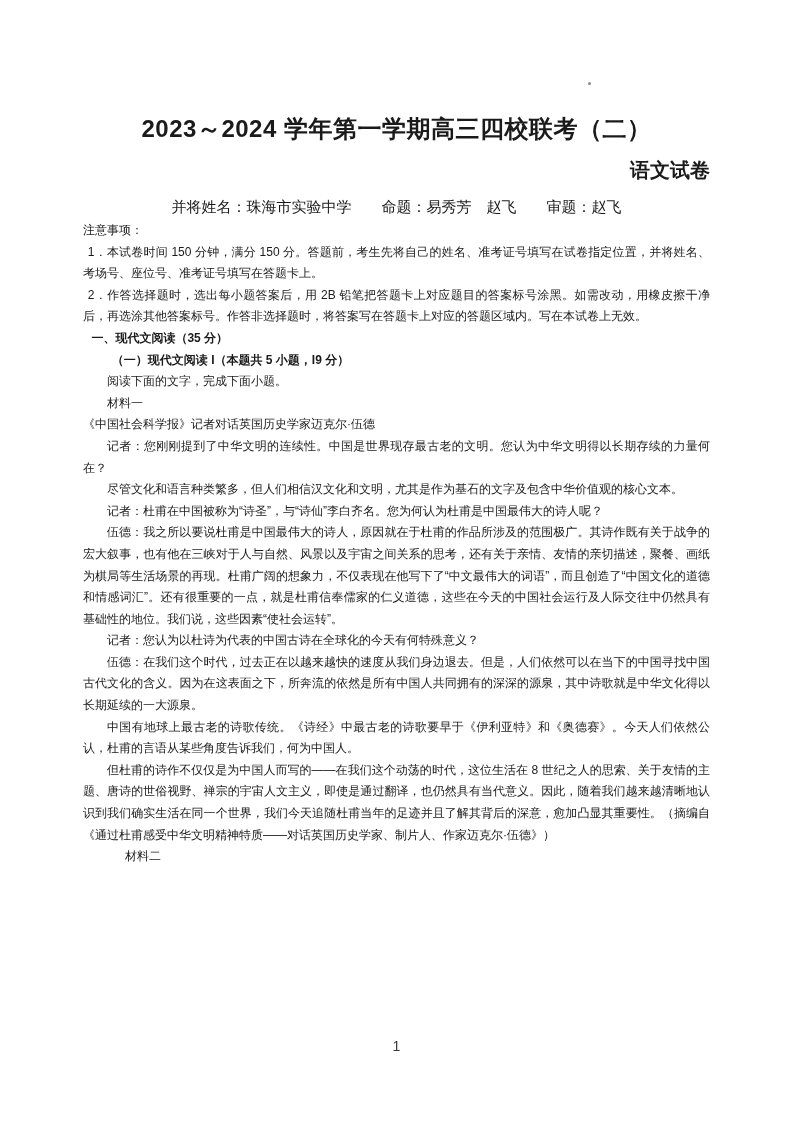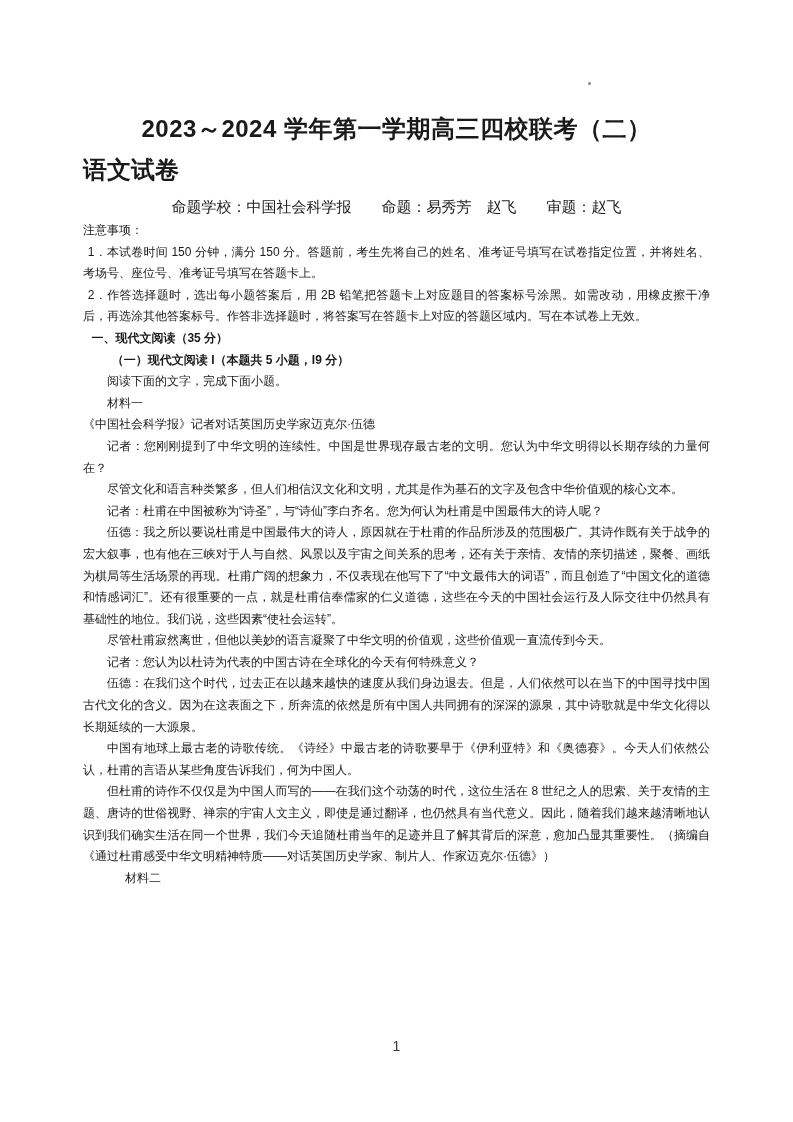--- a/index.html
+++ b/index.html
@@ -17,23 +17,23 @@
   }
   .exam-title {
     font-size: 24px;
     font-weight: 700;
     text-align: center;
     line-height: 31px;
     letter-spacing: 0.5px;
     margin: 0;
   }
   .exam-subtitle {
-    font-size: 24px;
+    font-size: 20px;
     font-weight: 700;
-    text-align: left;
+    text-align: right;
     line-height: 30px;
     margin: 11px 0 0 0;
   }
   .byline {
     font-size: 15px;
     text-align: center;
     line-height: 18px;
     margin: 13px 0 0 0;
   }
   .bodytext {
@@ -71,38 +71,37 @@
 </style>
 </head>
 <body>
 
 <div class="page">
 
   <span class="speck" style="left:588px; top:66px;"></span>
 
   <h1 class="exam-title">2023～2024 学年第一学期高三四校联考（二）</h1>
   <h1 class="exam-subtitle">语文试卷</h1>
-  <div class="byline">命题学校：中国社会科学报　　命题：易秀芳　赵飞　　审题：赵飞</div>
+  <div class="byline">并将姓名：珠海市实验中学　　命题：易秀芳　赵飞　　审题：赵飞</div>
 
   <div class="bodytext">
     <p class="notice-heading">注意事项：</p>
     <p class="notice-item">1．本试卷时间 150 分钟，满分 150 分。答题前，考生先将自己的姓名、准考证号填写在试卷指定位置，并将姓名、考场号、座位号、准考证号填写在答题卡上。</p>
     <p class="notice-item">2．作答选择题时，选出每小题答案后，用 2B 铅笔把答题卡上对应题目的答案标号涂黑。如需改动，用橡皮擦干净后，再选涂其他答案标号。作答非选择题时，将答案写在答题卡上对应的答题区域内。写在本试卷上无效。</p>
 
     <p class="section-heading">一、现代文阅读（35 分）</p>
     <p class="subsection-heading">（一）现代文阅读 I（本题共 5 小题，I9 分）</p>
     <p class="instruction">阅读下面的文字，完成下面小题。</p>
     <p class="material-one">材料一</p>
     <p class="interview-title">《中国社会科学报》记者对话英国历史学家迈克尔·伍德</p>
 
     <p class="para">记者：您刚刚提到了中华文明的连续性。中国是世界现存最古老的文明。您认为中华文明得以长期存续的力量何在？</p>
     <p class="para">尽管文化和语言种类繁多，但人们相信汉文化和文明，尤其是作为基石的文字及包含中华价值观的核心文本。</p>
     <p class="para">记者：杜甫在中国被称为“诗圣”，与“诗仙”李白齐名。您为何认为杜甫是中国最伟大的诗人呢？</p>
     <p class="para">伍德：我之所以要说杜甫是中国最伟大的诗人，原因就在于杜甫的作品所涉及的范围极广。其诗作既有关于战争的宏大叙事，也有他在三峡对于人与自然、风景以及宇宙之间关系的思考，还有关于亲情、友情的亲切描述，聚餐、画纸为棋局等生活场景的再现。杜甫广阔的想象力，不仅表现在他写下了“中文最伟大的词语”，而且创造了“中国文化的道德和情感词汇”。还有很重要的一点，就是杜甫信奉儒家的仁义道德，这些在今天的中国社会运行及人际交往中仍然具有基础性的地位。我们说，这些因素“使社会运转”。</p>
-    <p class="para">尽管杜甫寂然离世，但他以美妙的语言凝聚了中华文明的价值观，这些价值观一直流传到今天。</p>
     <p class="para">记者：您认为以杜诗为代表的中国古诗在全球化的今天有何特殊意义？</p>
     <p class="para">伍德：在我们这个时代，过去正在以越来越快的速度从我们身边退去。但是，人们依然可以在当下的中国寻找中国古代文化的含义。因为在这表面之下，所奔流的依然是所有中国人共同拥有的深深的源泉，其中诗歌就是中华文化得以长期延续的一大源泉。</p>
     <p class="para">中国有地球上最古老的诗歌传统。《诗经》中最古老的诗歌要早于《伊利亚特》和《奥德赛》。今天人们依然公认，杜甫的言语从某些角度告诉我们，何为中国人。</p>
     <p class="para">但杜甫的诗作不仅仅是为中国人而写的——在我们这个动荡的时代，这位生活在 8 世纪之人的思索、关于友情的主题、唐诗的世俗视野、禅宗的宇宙人文主义，即使是通过翻译，也仍然具有当代意义。因此，随着我们越来越清晰地认识到我们确实生活在同一个世界，我们今天追随杜甫当年的足迹并且了解其背后的深意，愈加凸显其重要性。（摘编自《通过杜甫感受中华文明精神特质——对话英国历史学家、制片人、作家迈克尔·伍德》）</p>
 
     <p class="material-two">材料二</p>
   </div>
 
   <div class="page-number">1</div>
 </div>

